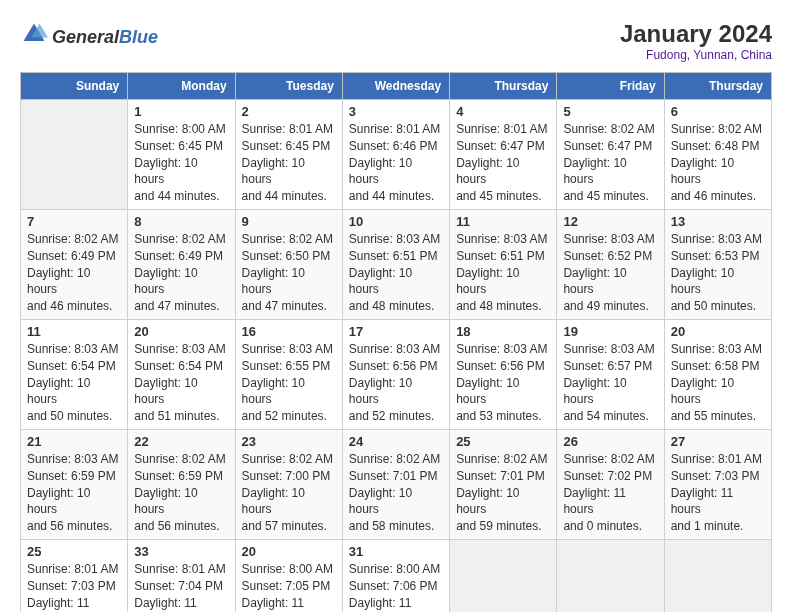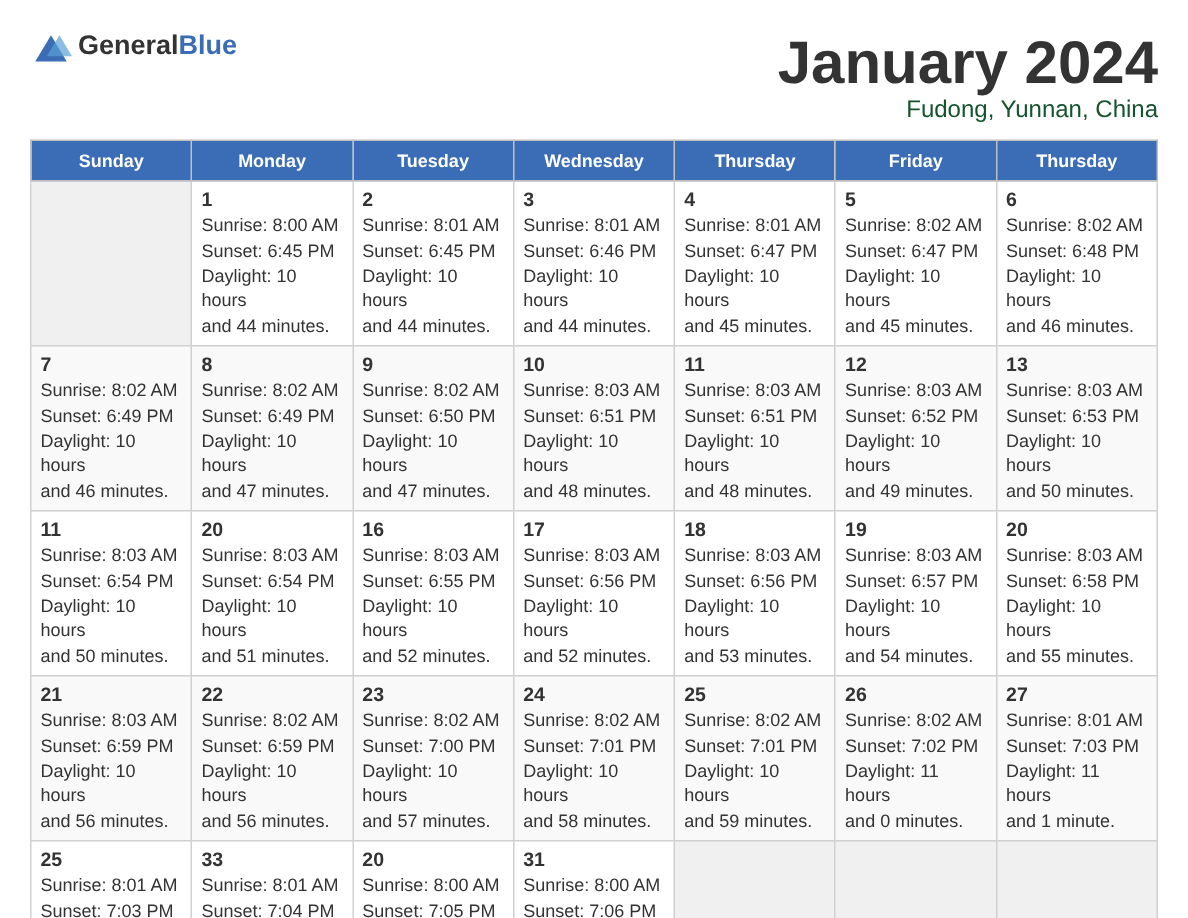--- a/index.html
+++ b/index.html
@@ -11,61 +11,62 @@
       padding: 20px;
     }
     .header {
       display: flex;
       justify-content: space-between;
       align-items: flex-start;
       margin-bottom: 10px;
     }
     .logo {
       display: flex;
-      align-items: flex-start;
+      align-items: flex-end;
       gap: 4px;
+      font-style: italic;
     }
     .logo-text-general {
       font-size: 18px;
       font-weight: bold;
       color: #333;
     }
     .logo-text-blue {
       font-size: 18px;
       font-weight: bold;
       color: #3a6db5;
     }
     .logo-icon {
       width: 28px;
       height: 28px;
     }
     .title-block {
       text-align: right;
     }
     .month-title {
-      font-size: 40px;
+      font-size: 24px;
       font-weight: bold;
       color: #333;
     }
     .location-title {
-      font-size: 16px;
-      color: #14532d;
+      font-size: 12px;
+      color: #4c1d95;
     }
     table {
       width: 100%;
       border-collapse: collapse;
       font-size: 11px;
     }
     thead tr {
       background-color: #3a6db5;
       color: #fff;
     }
     thead th {
       padding: 6px 8px;
-      text-align: center;
+      text-align: right;
       font-size: 12px;
       font-weight: bold;
       border: 1px solid #c0c0c0;
     }
     tbody tr {
       vertical-align: top;
     }
     tbody td {
       border: 1px solid #d0d0d0;
       padding: 4px 6px;

